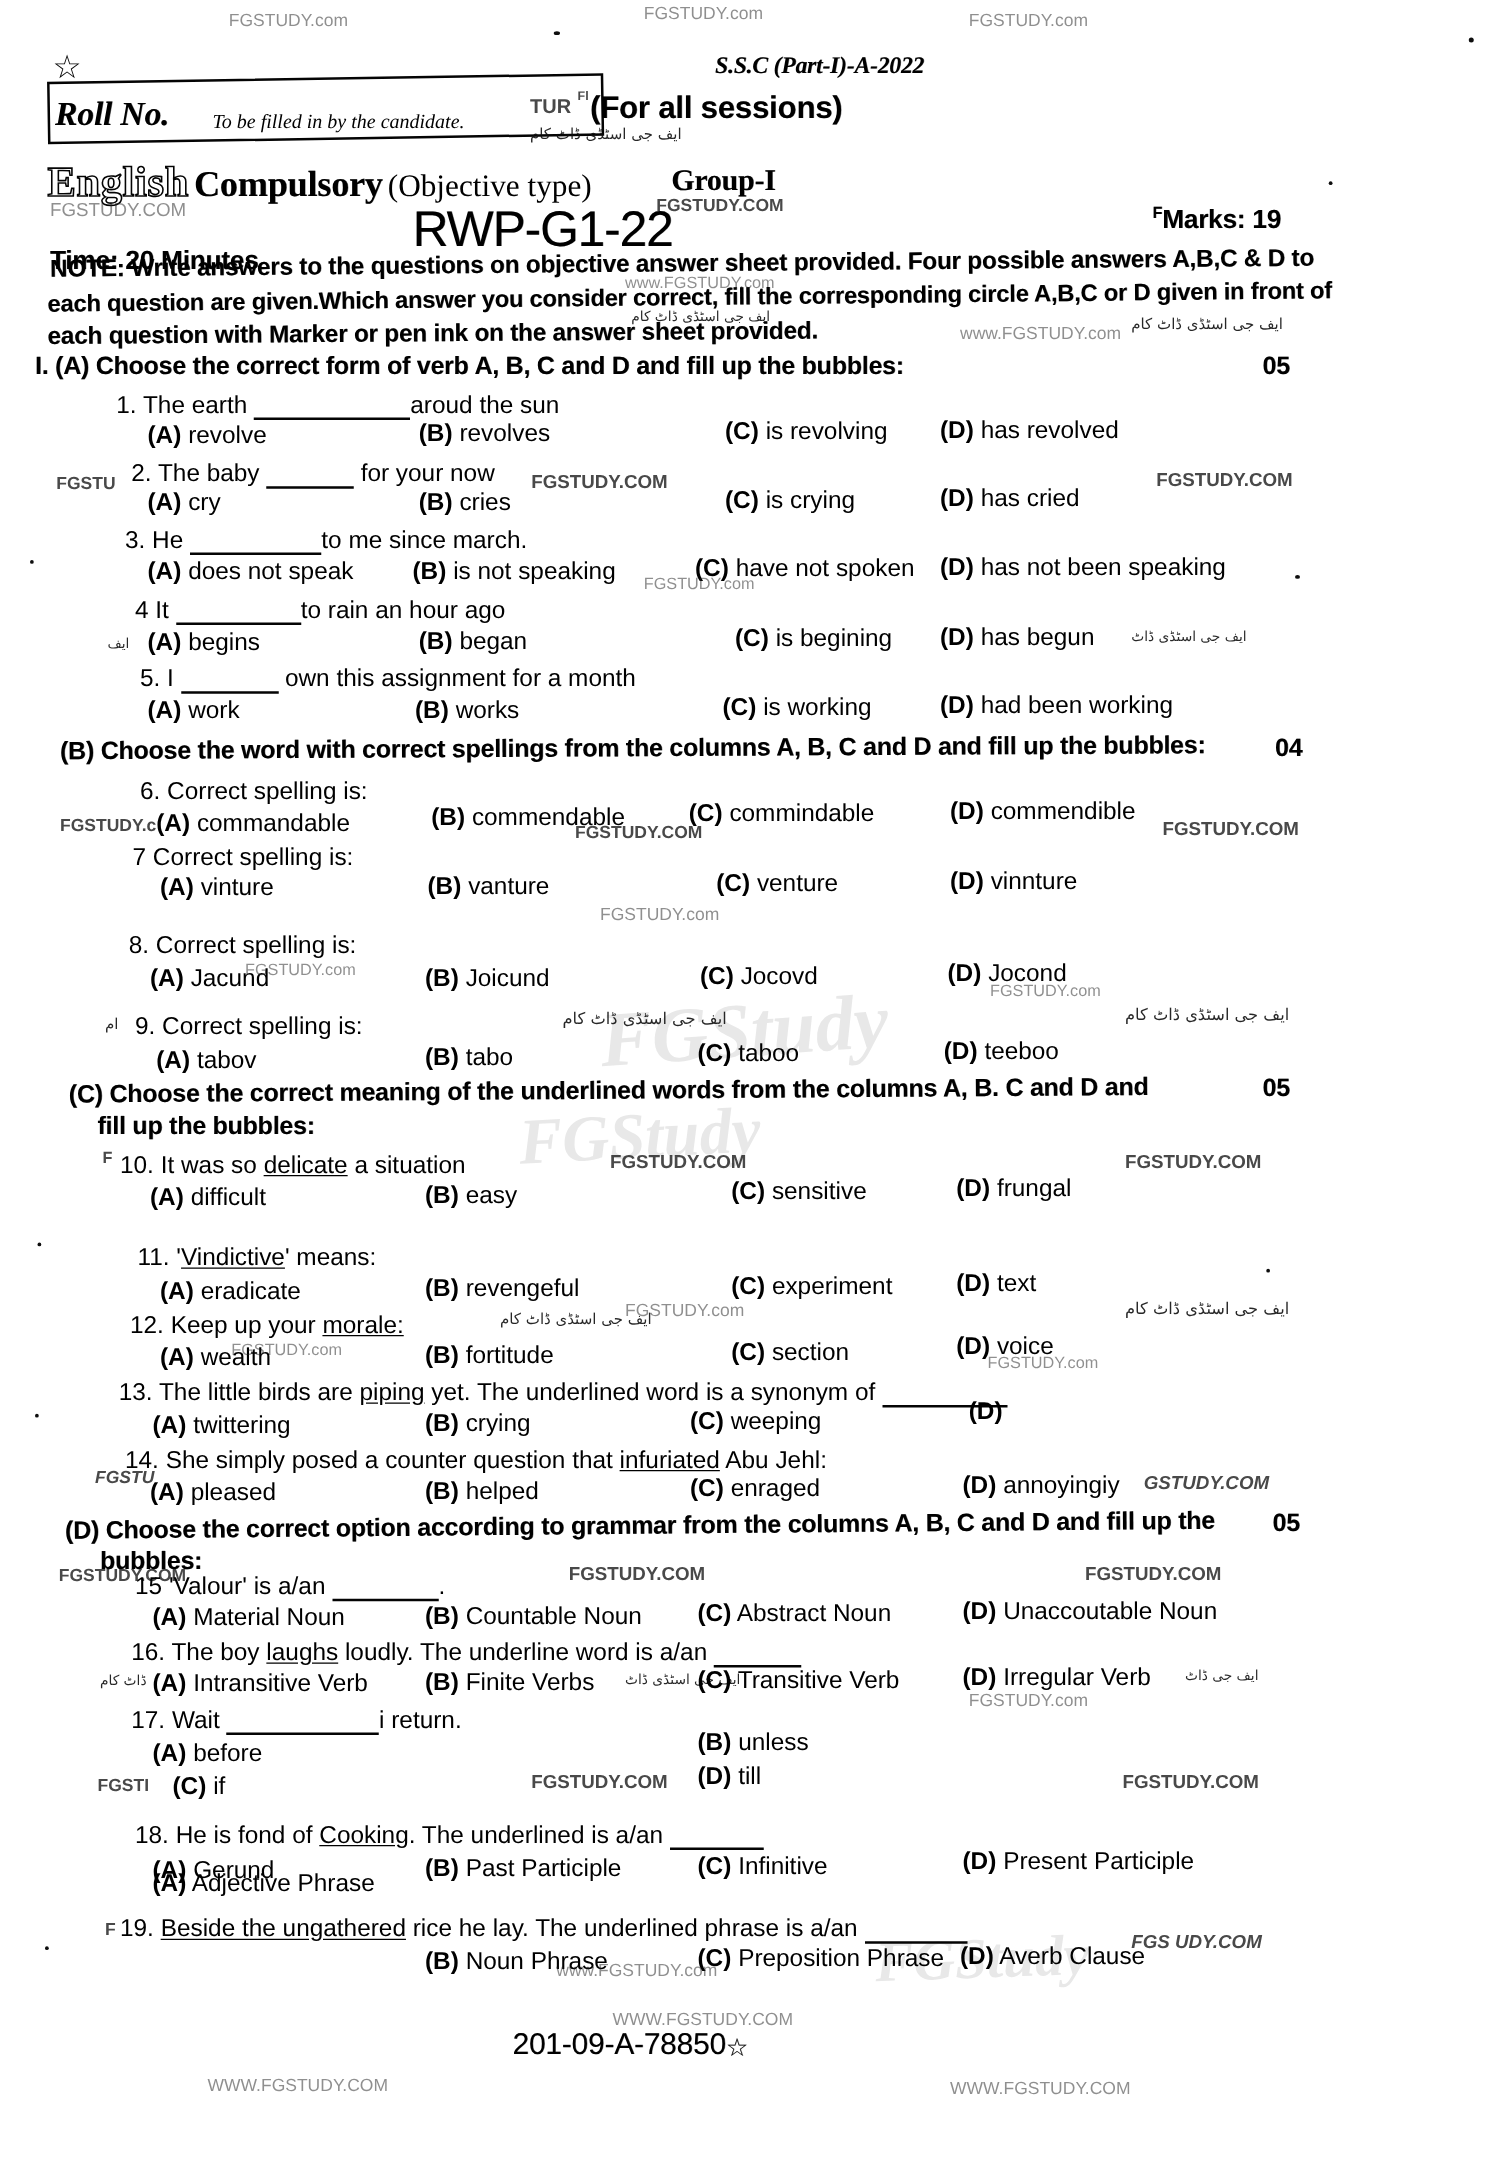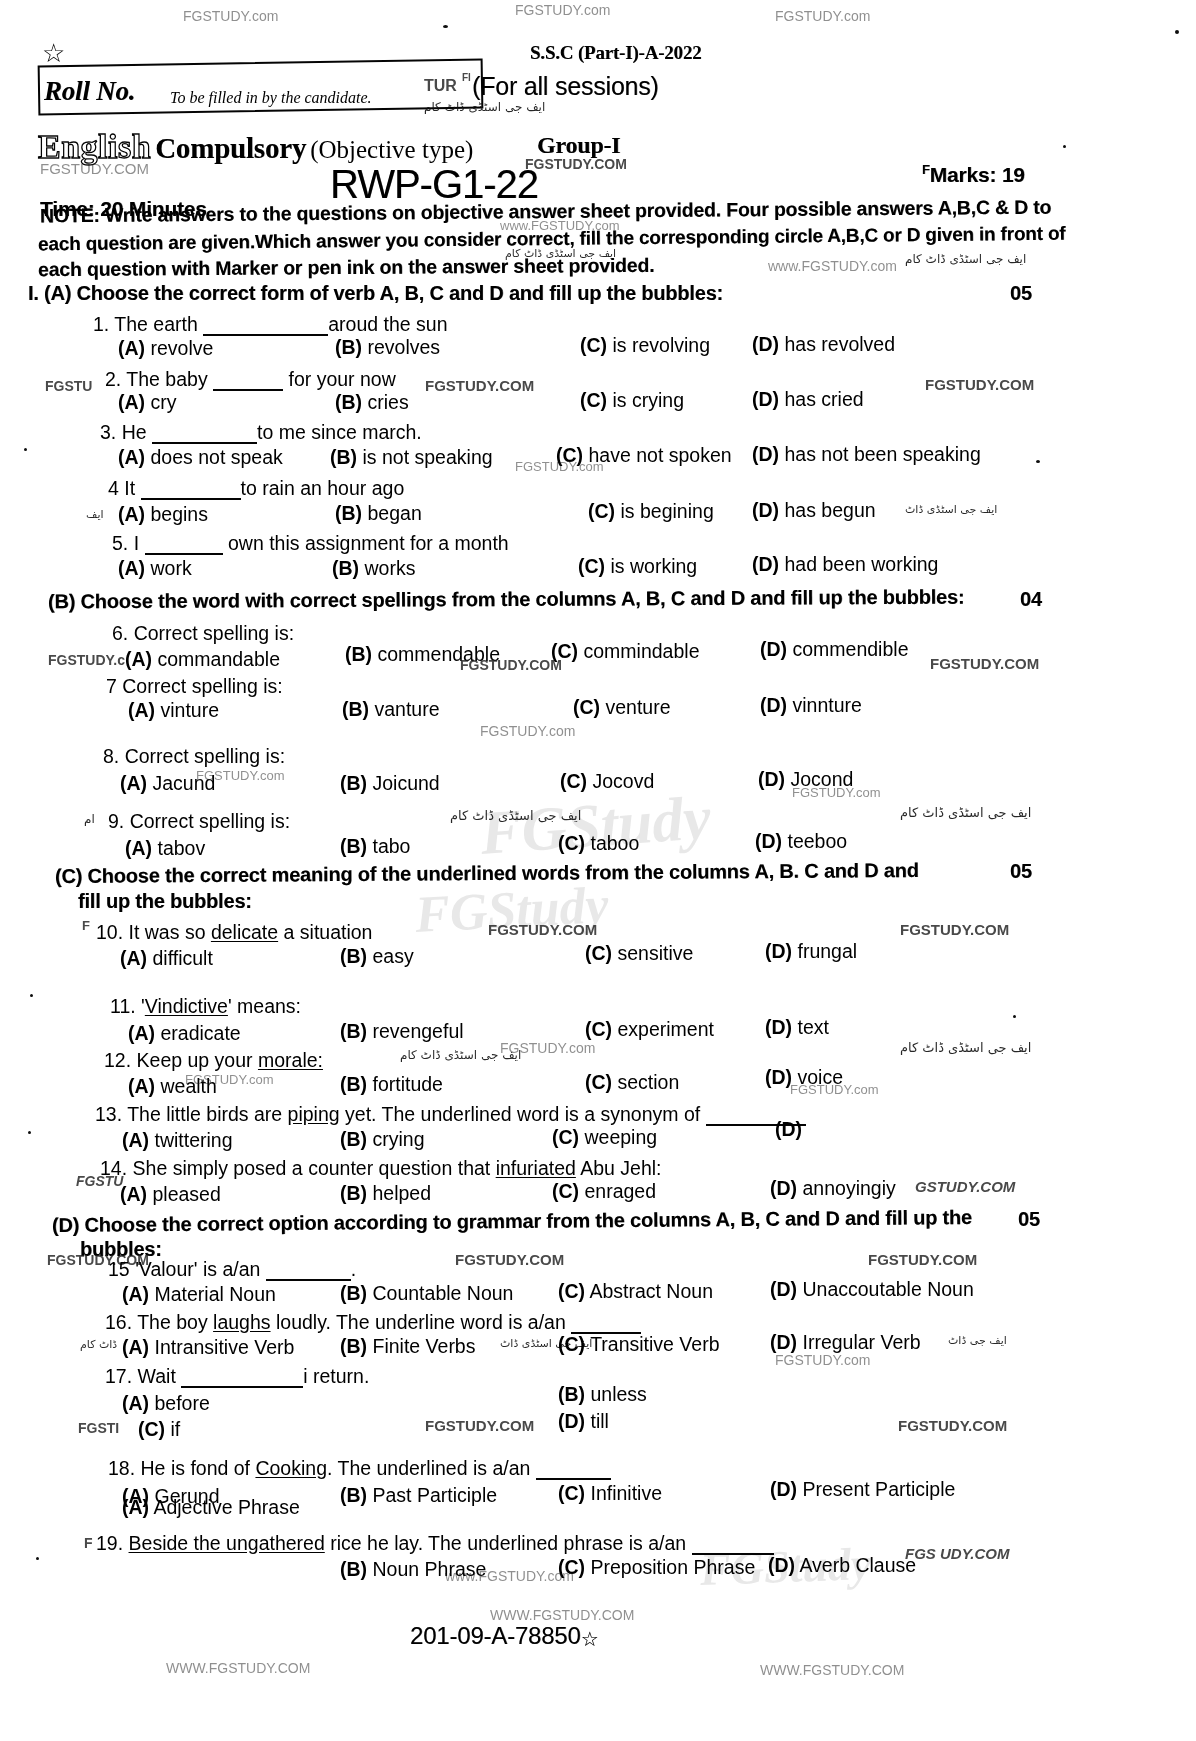--- a/index.html
+++ b/index.html
@@ -76,26 +76,28 @@
   .roll-label {
     position: absolute;
     font-family: "Liberation Serif", serif;
     font-style: italic;
     font-weight: 700;
     white-space: nowrap;
   }
   .sess-title {
     position: absolute;
     font-family: "Liberation Serif", serif;
-    font-weight: 700;
-    white-space: nowrap;
+    font-style: italic;
+    font-weight: 700;
+    white-space: nowrap;
+    margin-left: 42px;
   }
   .forall {
     position: absolute;
-    font-weight: 400;
+    font-weight: 700;
     white-space: nowrap;
   }
   .pcode-table {
     position: absolute;
     border-collapse: collapse;
     border: 2px solid #111;
   }
   .pcode-table td {
     border: 2px solid #111;
     text-align: center;

